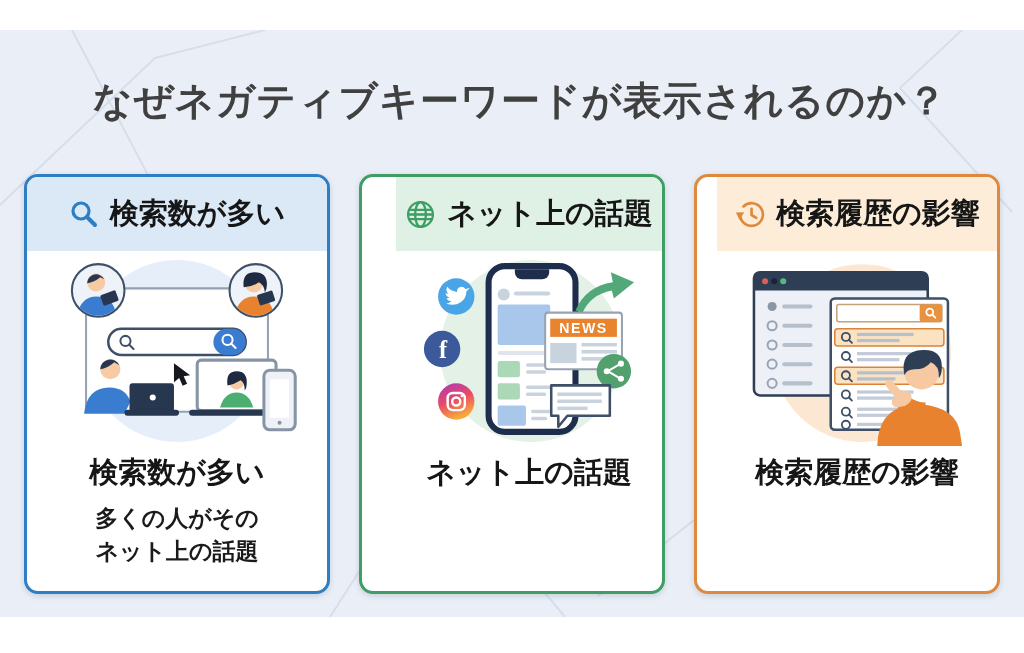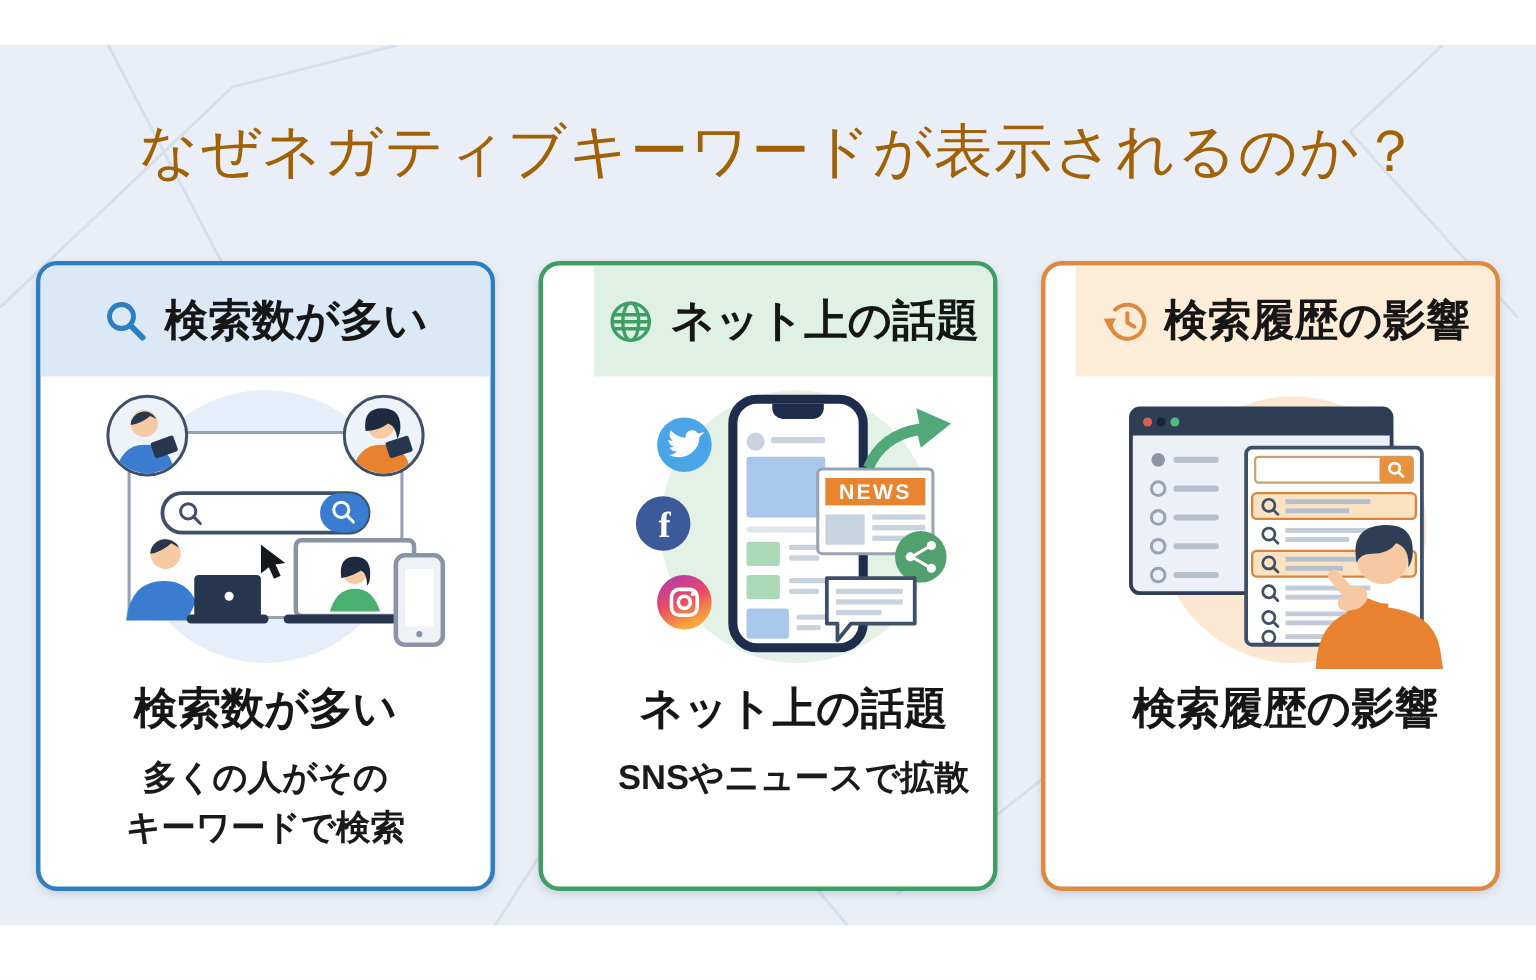--- a/index.html
+++ b/index.html
@@ -2,22 +2,22 @@
 <html><head>
 <meta charset="utf-8">
 <style>
   * { margin:0; padding:0; box-sizing:border-box; }
   html,body { width:1024px; height:653px; background:#ffffff; overflow:hidden;
               font-family:"Liberation Sans","DejaVu Sans",sans-serif; color:#111; }
   .band-top { height:30px; background:#ffffff; }
   .canvas { position:relative; height:587px; background:#eaeff7; overflow:hidden; }
   .pattern { position:absolute; inset:0; }
   .content { position:relative; z-index:1; }
-  .page-title { margin-top:44px; text-align:center; font-size:39px; font-weight:400;
-                letter-spacing:1px; color:#a16207;padding-left:16px; }
+  .page-title { margin-top:44px; text-align:center; font-size:39px; font-weight:700;
+                letter-spacing:1px; color:#404040;padding-left:16px; }
   .cards { display:flex; justify-content:space-between; padding:0 24px; margin-top:46px; }
   .card { width:306px; height:420px; background:#ffffff; border:3px solid #3b82f6;
           border-radius:14px; overflow:hidden; display:flex; flex-direction:column;
           box-shadow:0 2px 6px rgba(44,62,90,.18); }
   .card-header { height:74px; flex:0 0 74px; display:flex; align-items:center;
                  justify-content:center; gap:11px; font-size:29px; font-weight:800; color:#161616; }
   .card-header svg { flex:0 0 auto; }
   .card-illo { height:196px; flex:0 0 196px; display:flex; align-items:center; justify-content:center; }
   .card-title { text-align:center; font-size:29px; font-weight:800; margin-top:6px; color:#161616; }
   .card-sub { text-align:center; font-size:23px; font-weight:700; margin-top:9px;
@@ -113,21 +113,21 @@
             </g>
             <rect x="142" y="156" width="94" height="6" rx="3" fill="#26374f"></rect>
             <rect x="216" y="117" width="31" height="59" rx="6" fill="#eef1f5" stroke="#8694a6" stroke-width="3"></rect>
             <rect x="222" y="126" width="19" height="38" rx="1" fill="#ffffff"></rect>
             <circle cx="231.5" cy="169" r="2" fill="#8694a6"></circle>
           </svg>
         </div>
 
         <div class="card-title">検索数が多い</div>
         <div class="card-sub">多くの人がその
-キーワードで検索</div>
+ネット上の話題</div>
       </div>
 
       <div class="card" style="border-color: rgb(63, 158, 99); padding-left: 34px;">
         <div class="card-header" style="background-color: rgb(223, 240, 229);">
           <svg width="31" height="31" viewBox="0 0 30 30">
             <g fill="none" stroke="#3f9e63" stroke-width="2.2">
               <circle cx="15" cy="15" r="12"></circle>
               <ellipse cx="15" cy="15" rx="5.2" ry="12"></ellipse>
               <line x1="4.2" y1="10.5" x2="25.8" y2="10.5"></line>
               <line x1="3" y1="15" x2="27" y2="15"></line>
@@ -205,21 +205,20 @@
             <g>
               <path d="M152 132 h58 v30 h-42 l-9 11 v-11 h-7 z" fill="#ffffff" stroke="#3e4f68" stroke-width="2.5" stroke-linejoin="round"></path>
               <rect x="158" y="139" width="44" height="3.5" fill="#c9d3de"></rect>
               <rect x="158" y="146" width="44" height="3.5" fill="#c9d3de"></rect>
               <rect x="158" y="153" width="30" height="3.5" fill="#c9d3de"></rect>
             </g>
           </svg>
         </div>
 
         <div class="card-title">ネット上の話題</div>
-        <div class="card-sub">SNSやニュースで拡散</div>
       </div>
 
       <div class="card" style="border-color: rgb(221, 138, 62); padding-left: 20px;">
         <div class="card-header" style="background-color: rgb(253, 236, 216);">
           <svg width="31" height="31" viewBox="0 0 30 30">
             <path d="M9.2 7.2 A11 11 0 1 1 6.0 16.0" fill="none" stroke="#dd8a3e" stroke-width="2.6" stroke-linecap="round"></path>
             <path d="M1.8 13.0 L9.8 12.8 L5.4 20.4 Z" fill="#dd8a3e"></path>
             <path d="M17 9.5 V15.5 L21.6 18.2" fill="none" stroke="#dd8a3e" stroke-width="2.6" stroke-linecap="round" stroke-linejoin="round"></path>
           </svg>
           <span>検索履歴の影響</span>

